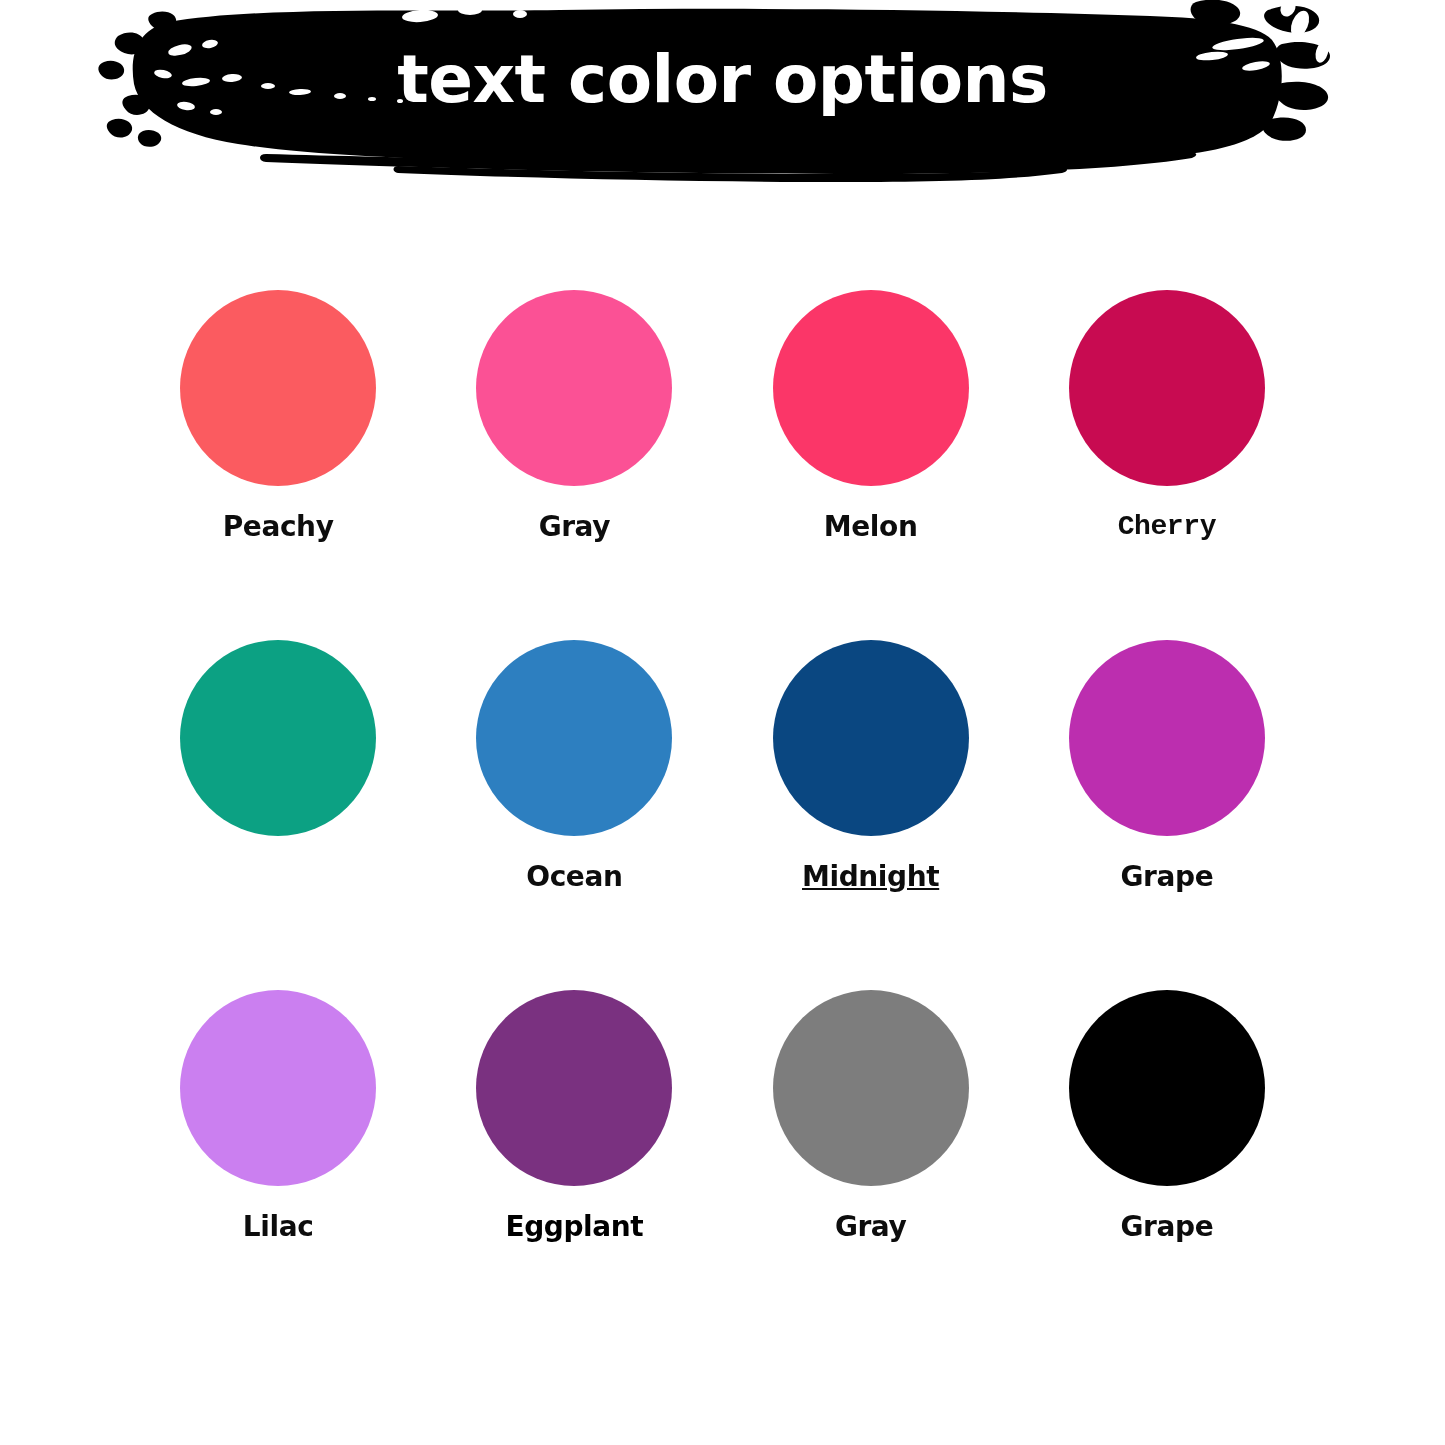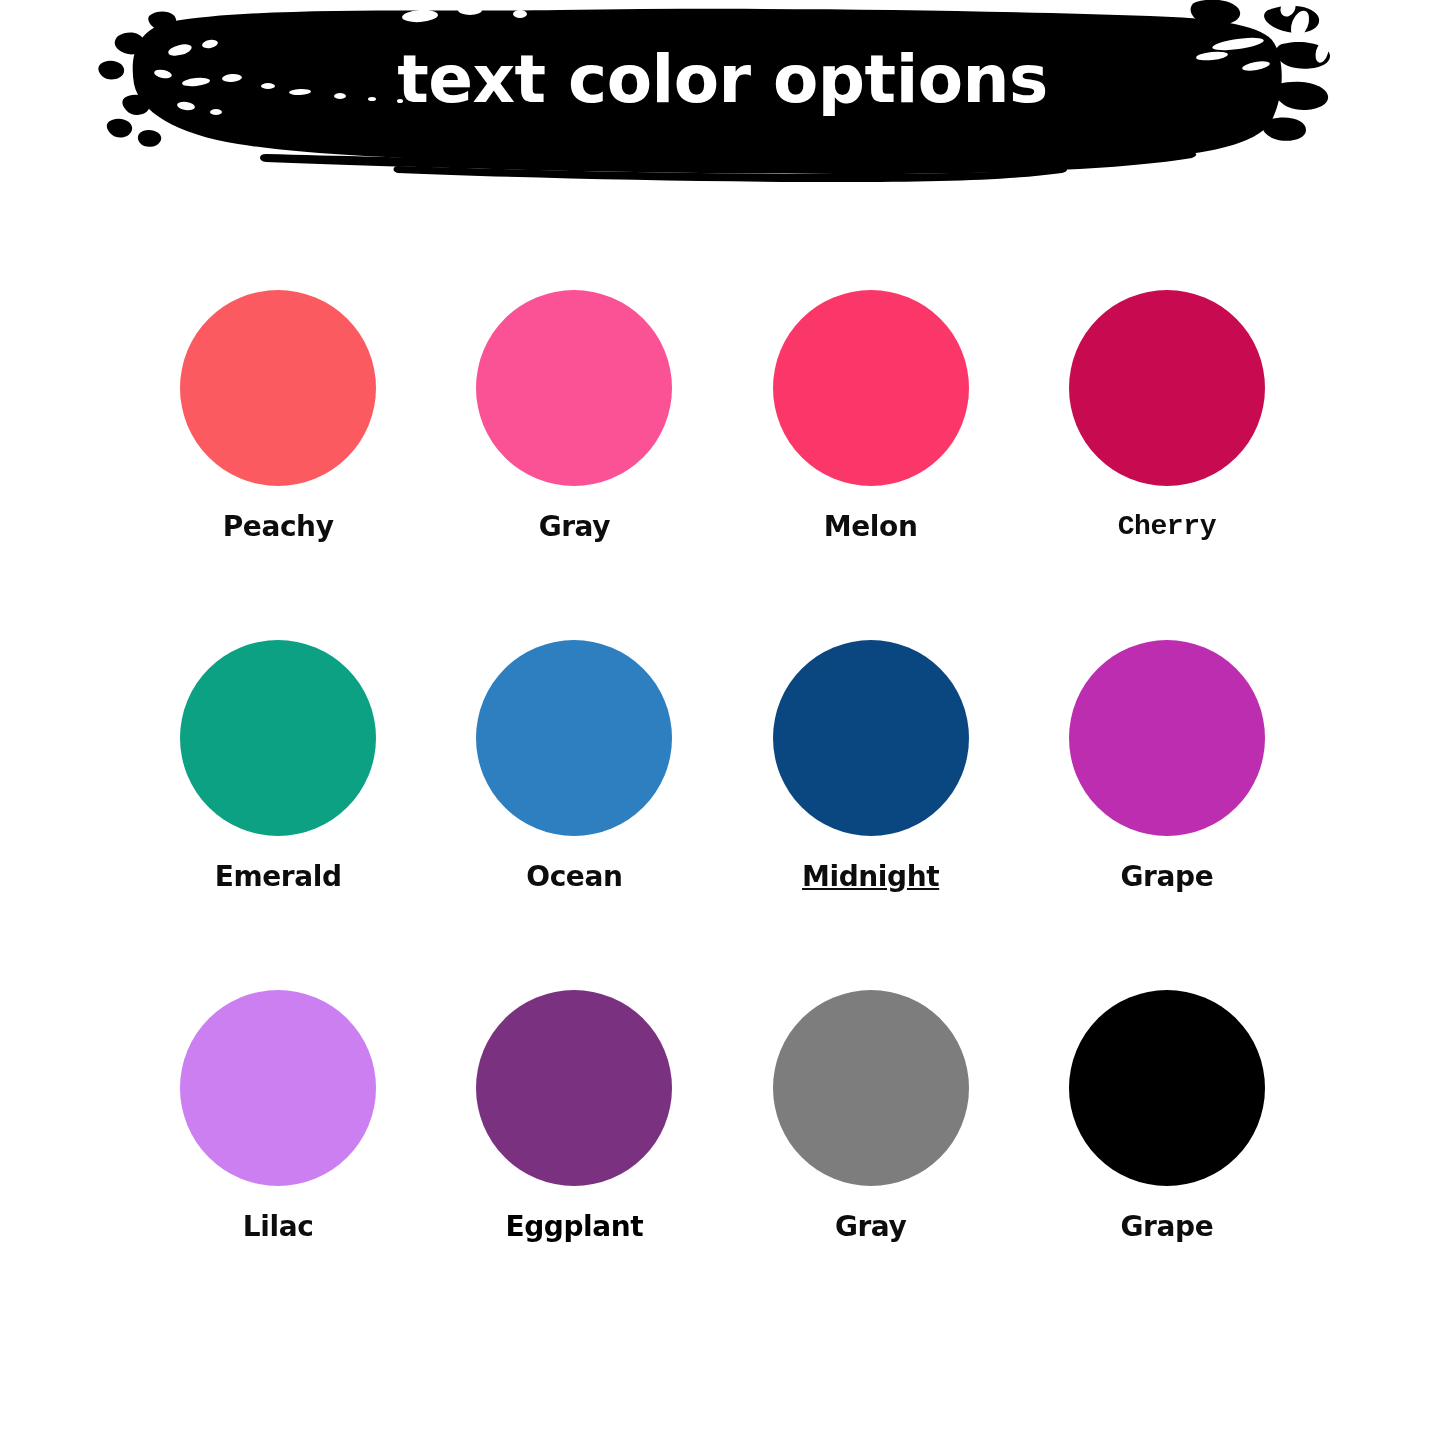--- a/index.html
+++ b/index.html
@@ -171,21 +171,20 @@
     <div class="swatch-label" style="color: rgb(13, 13, 13);">Melon</div>
   </div>
 
   <div class="swatch">
     <div class="swatch-dot" style="background-color:#c80b51;"></div>
     <div class="swatch-label" style="color: rgb(13, 13, 13); font-family: Liberation Mono, monospace;">Cherry</div>
   </div>
 
   <div class="swatch">
     <div class="swatch-dot" style="background-color:#0ca183;"></div>
-    <div class="swatch-label" style="color: rgb(13, 13, 13);">Emerald</div>
   </div>
 
   <div class="swatch">
     <div class="swatch-dot" style="background-color:#2d7fc0;"></div>
     <div class="swatch-label" style="color: rgb(13, 13, 13);">Ocean</div>
   </div>
 
   <div class="swatch">
     <div class="swatch-dot" style="background-color:#0a4781;"></div>
     <div class="swatch-label" style="color: rgb(13, 13, 13); text-decoration: underline;">Midnight</div>

